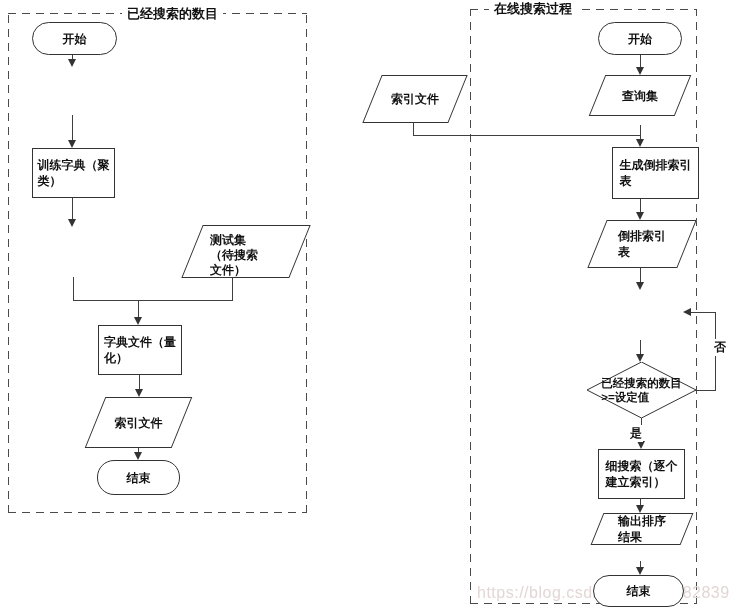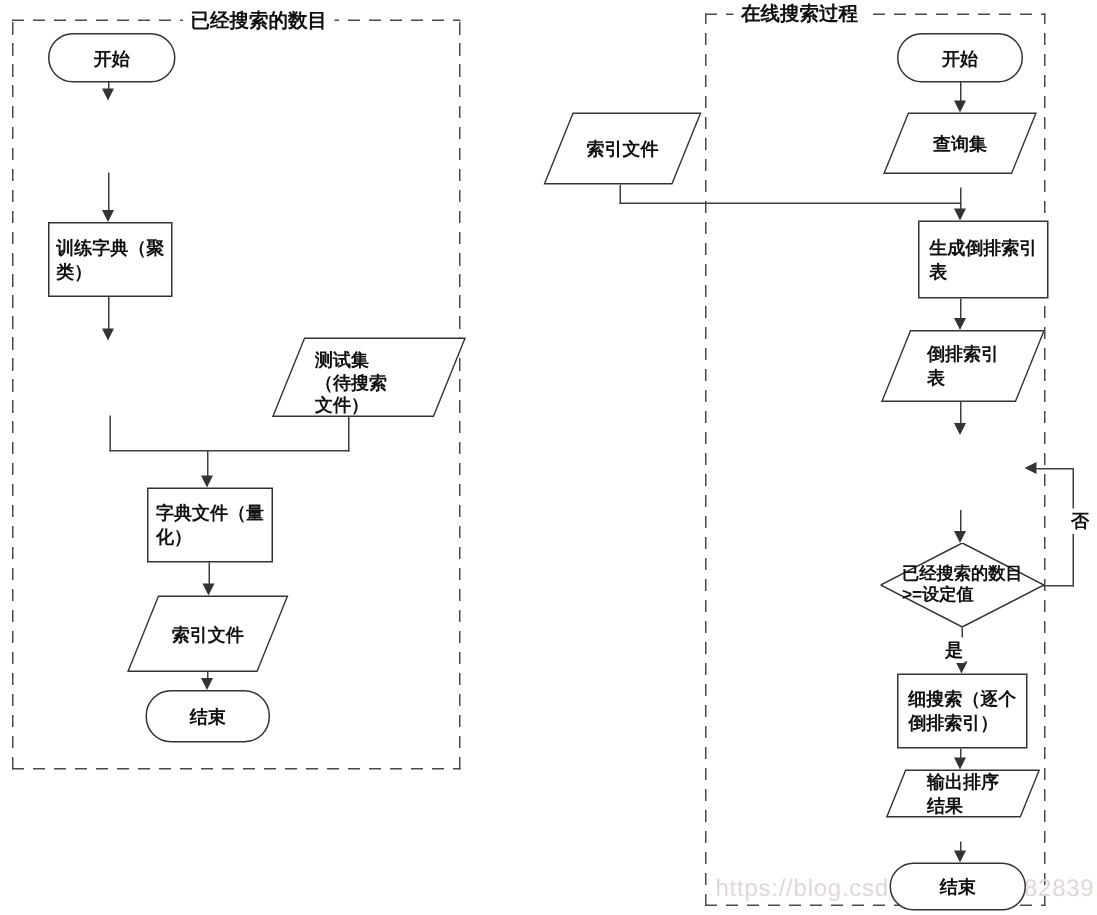--- a/index.html
+++ b/index.html
@@ -158,21 +158,21 @@
   </div>
   <div class="node diamond" style="left:587px;top:362px;width:109px;height:56px">
     <svg width="109" height="56" viewBox="0 0 109 56">
       <polygon points="54.5,0 109,28 54.5,56 0,28" fill="#ffffff" stroke="#333333" stroke-width="1"></polygon>
     </svg>
     <span style="font-size:11.5px;line-height:14px">已经搜索的数目
 &gt;=设定值</span>
   </div>
   <div class="node rect" style="left:598px;top:449px;width:85px;height:48px">
     <span>细搜索（逐个
-倒排索引）</span>
+建立索引）</span>
   </div>
   <div class="node para" style="left:587px;top:513px;width:110px;height:32px">
     <span>输出排序
 结果</span>
   </div>
   <div class="node oval" style="left:593px;top:575px;width:89px;height:30px">
     <span>结束</span>
   </div>
 
 </div>

